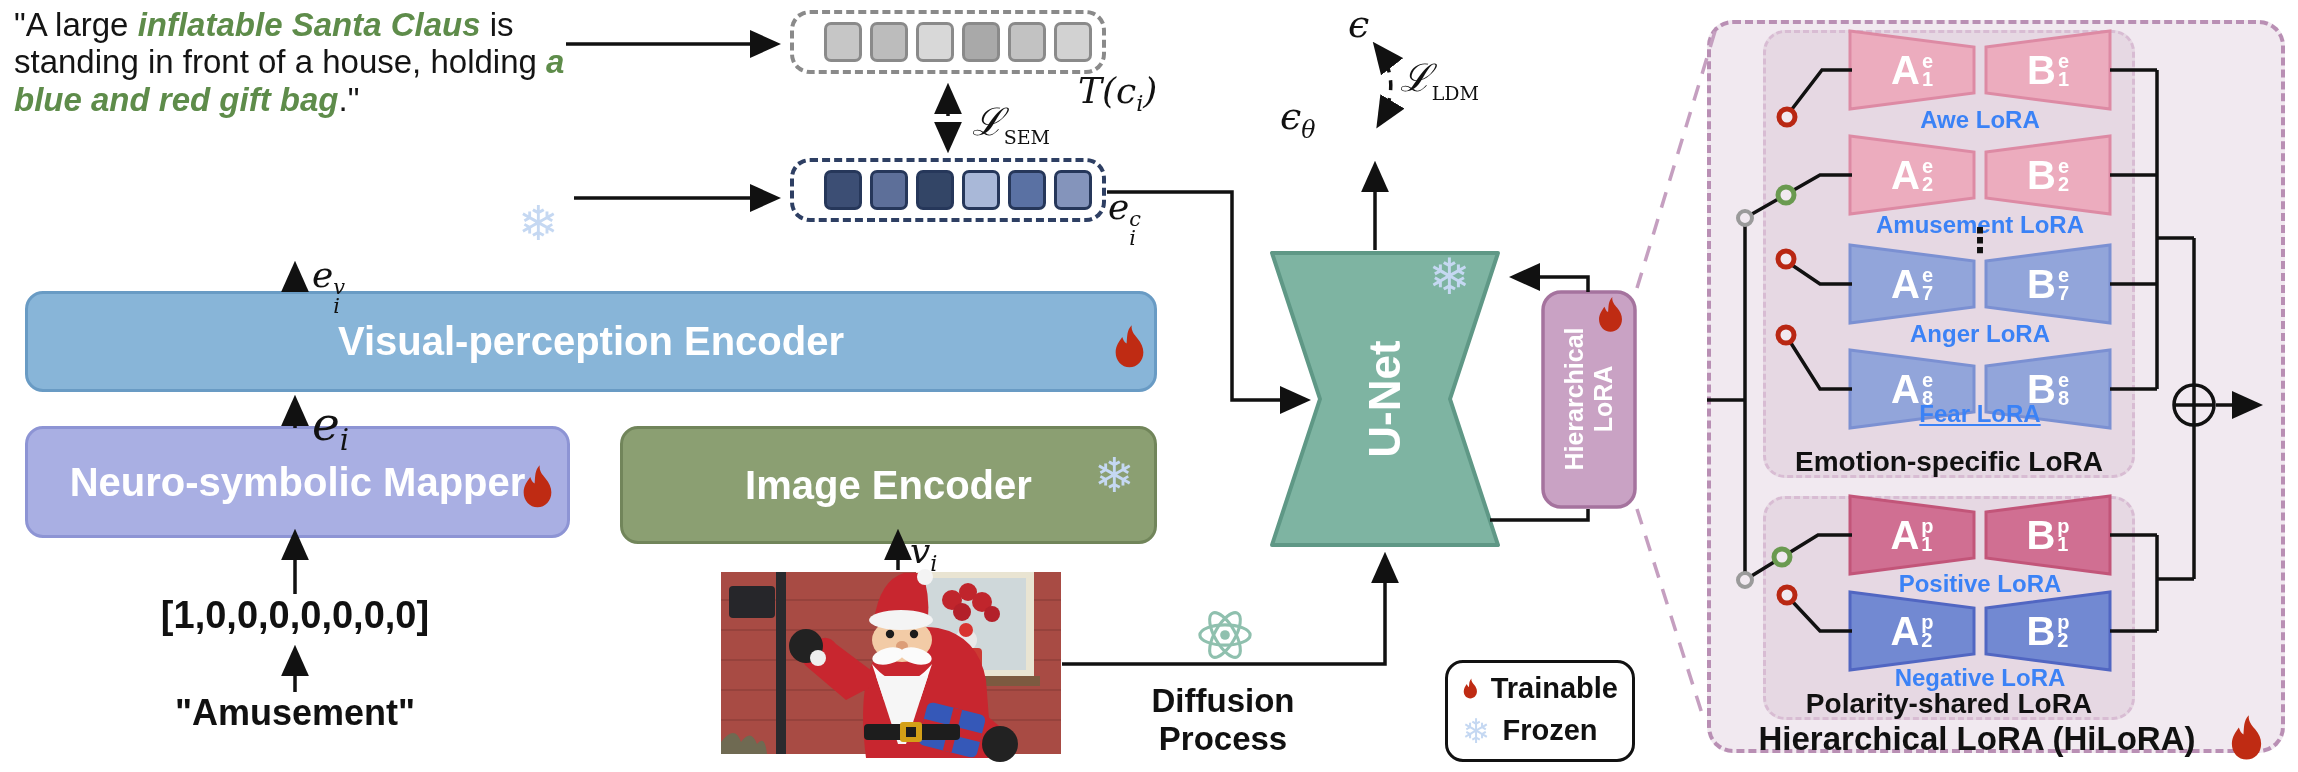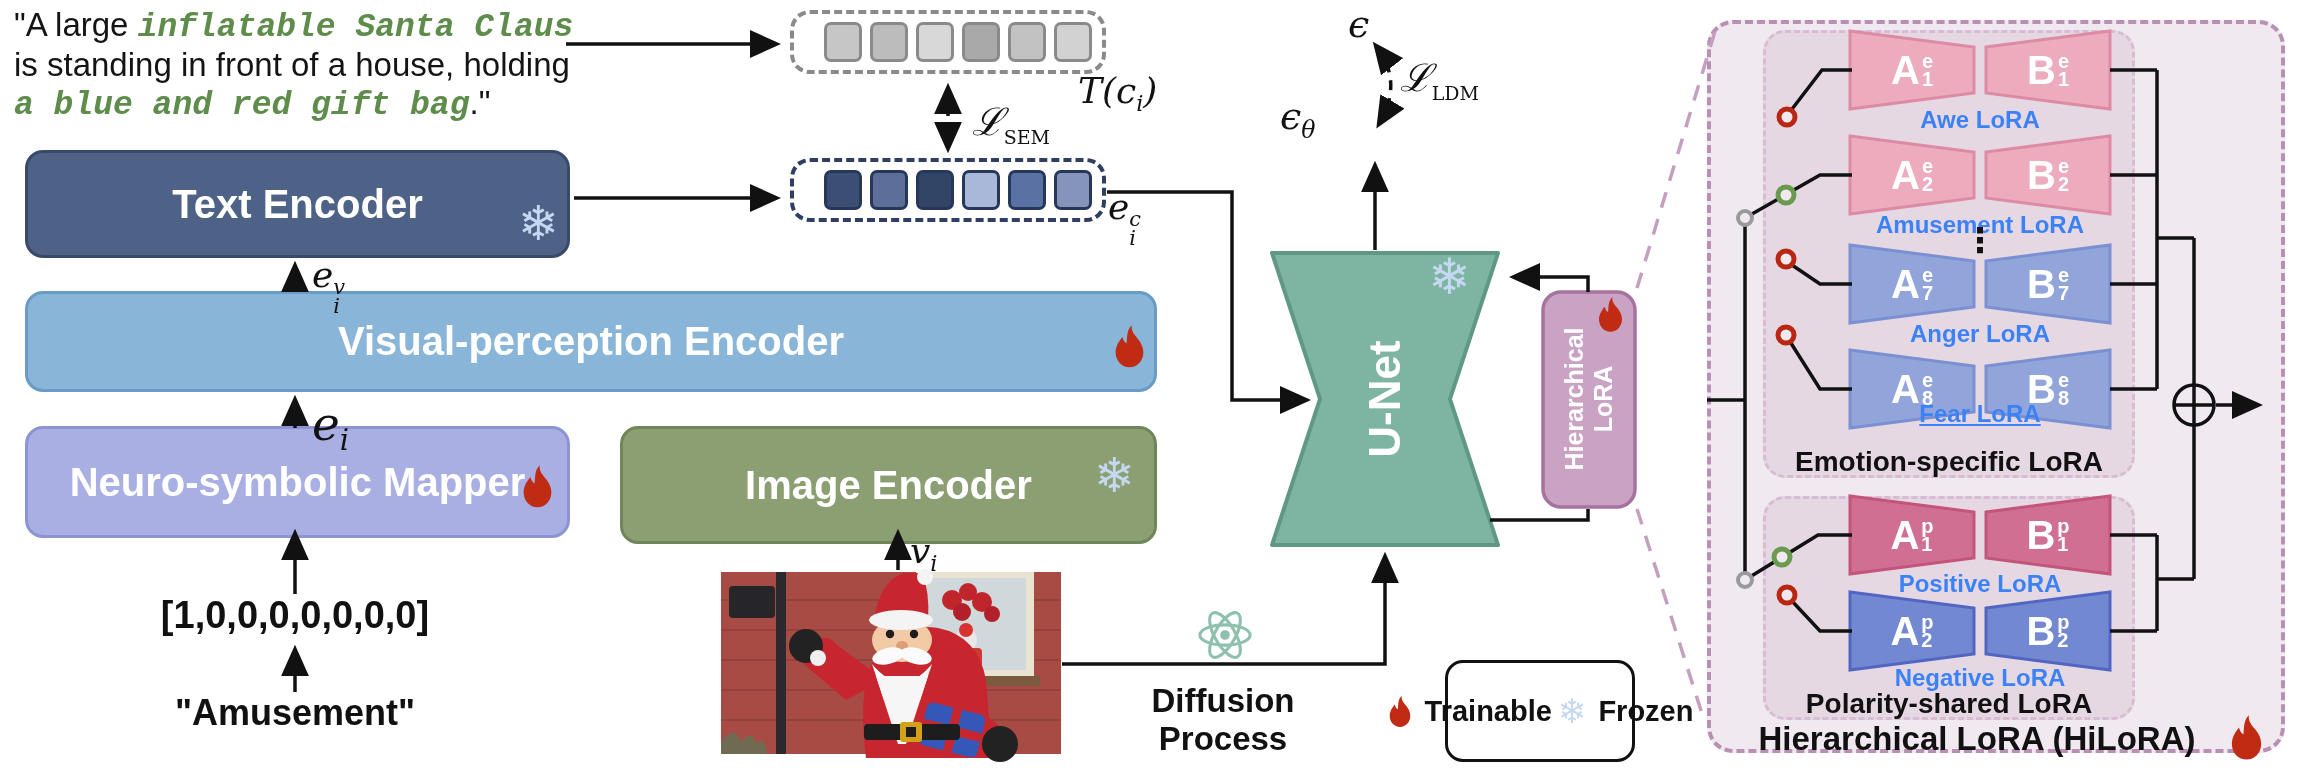--- a/index.html
+++ b/index.html
@@ -19,21 +19,21 @@
   .ie{left:620px;top:426px;width:537px;height:118px;background:#8b9f72;border-color:#71855a;}
   
   .bar{position:absolute;display:flex;align-items:center;gap:8px;padding:0 0 0 30px;box-sizing:border-box;
        border-radius:20px;}
   .bar-gray{left:790px;top:10px;width:316px;height:64px;border:4px dashed #8a8a8a;}
   .bar-blue{left:790px;top:158px;width:316px;height:64px;border:4px dashed #2e3f63;}
   .tok{width:38px;height:40px;border-radius:7px;border:3px solid #8a8a8a;box-sizing:border-box;}
   .bar-blue .tok{border-color:#26375a;}
   
   .quote{left:14px;top:6px;width:566px;font-size:33px;line-height:1.13;font-weight:500;color:#141414;}
-  .qgreen{color:#5e8c4a;font-weight:bold;font-style:italic;font-family:Liberation Mono, monospace;}
+  .qgreen{color:#5e8c4a;font-weight:bold;font-style:italic;}
   
   .lbl{position:absolute;white-space:nowrap;}
   .snow{position:absolute;color:#c5d8f2;line-height:1;}
   .center{text-align:center;}
   
   .outer-panel{left:1707px;top:20px;width:578px;height:733px;background:#f1e9f0;
                border:4px dashed #b98fb4;border-radius:26px;box-sizing:border-box;}
   .inner-panel{position:absolute;left:1763px;width:372px;background:#e6d8e3;border:3px dashed #d8bcd3;
                border-radius:22px;box-sizing:border-box;}
   .ip-emotion{top:30px;height:448px;}
@@ -43,35 +43,32 @@
   .ab{position:absolute;width:90px;height:78px;display:flex;align-items:center;justify-content:center;
       color:#fff;font-weight:bold;font-size:40px;line-height:1;}
   .ab .stack{font-size:20px;font-style:normal;margin-left:2px;}
   
   .unet-lbl{left:1285px;top:374px;width:200px;height:50px;display:flex;align-items:center;justify-content:center;
             transform:rotate(-90deg);color:#fff;font-weight:bold;font-size:44px;}
   .lora-lbl{left:1479px;top:359px;width:220px;height:80px;display:flex;flex-direction:column;align-items:center;
             justify-content:center;transform:rotate(-90deg);color:#fff;font-weight:bold;font-size:25px;line-height:1.15;}
   
   .legend{left:1445px;top:660px;width:190px;height:102px;background:#fff;border:3.5px solid #111;
-          border-radius:18px;display:flex;flex-direction:row;justify-content:center;gap:6px;
+          border-radius:18px;display:flex;flex-direction:column;justify-content:center;gap:6px;
           padding:6px 14px;box-sizing:border-box;}
   .legend .lrow{display:flex;align-items:center;gap:12px;font-size:29px;font-weight:600;color:#111;}
   svg.overlay{position:absolute;left:0;top:0;z-index:5;pointer-events:none;}
   .toplayer{z-index:10;}
   .bglayer{z-index:1;}
 </style>
 </head>
 <body>
 
 <div class="canvas">
 
-  <div class="box te bglayer">
-    <span>Text Encoder</span>
-  </div>
   <div class="box vp bglayer">
     <span>Visual-perception Encoder</span>
   </div>
   <div class="box nm bglayer">
     <span>Neuro-symbolic Mapper</span>
   </div>
   <div class="box ie bglayer">
     <span>Image Encoder</span>
   </div>
 

